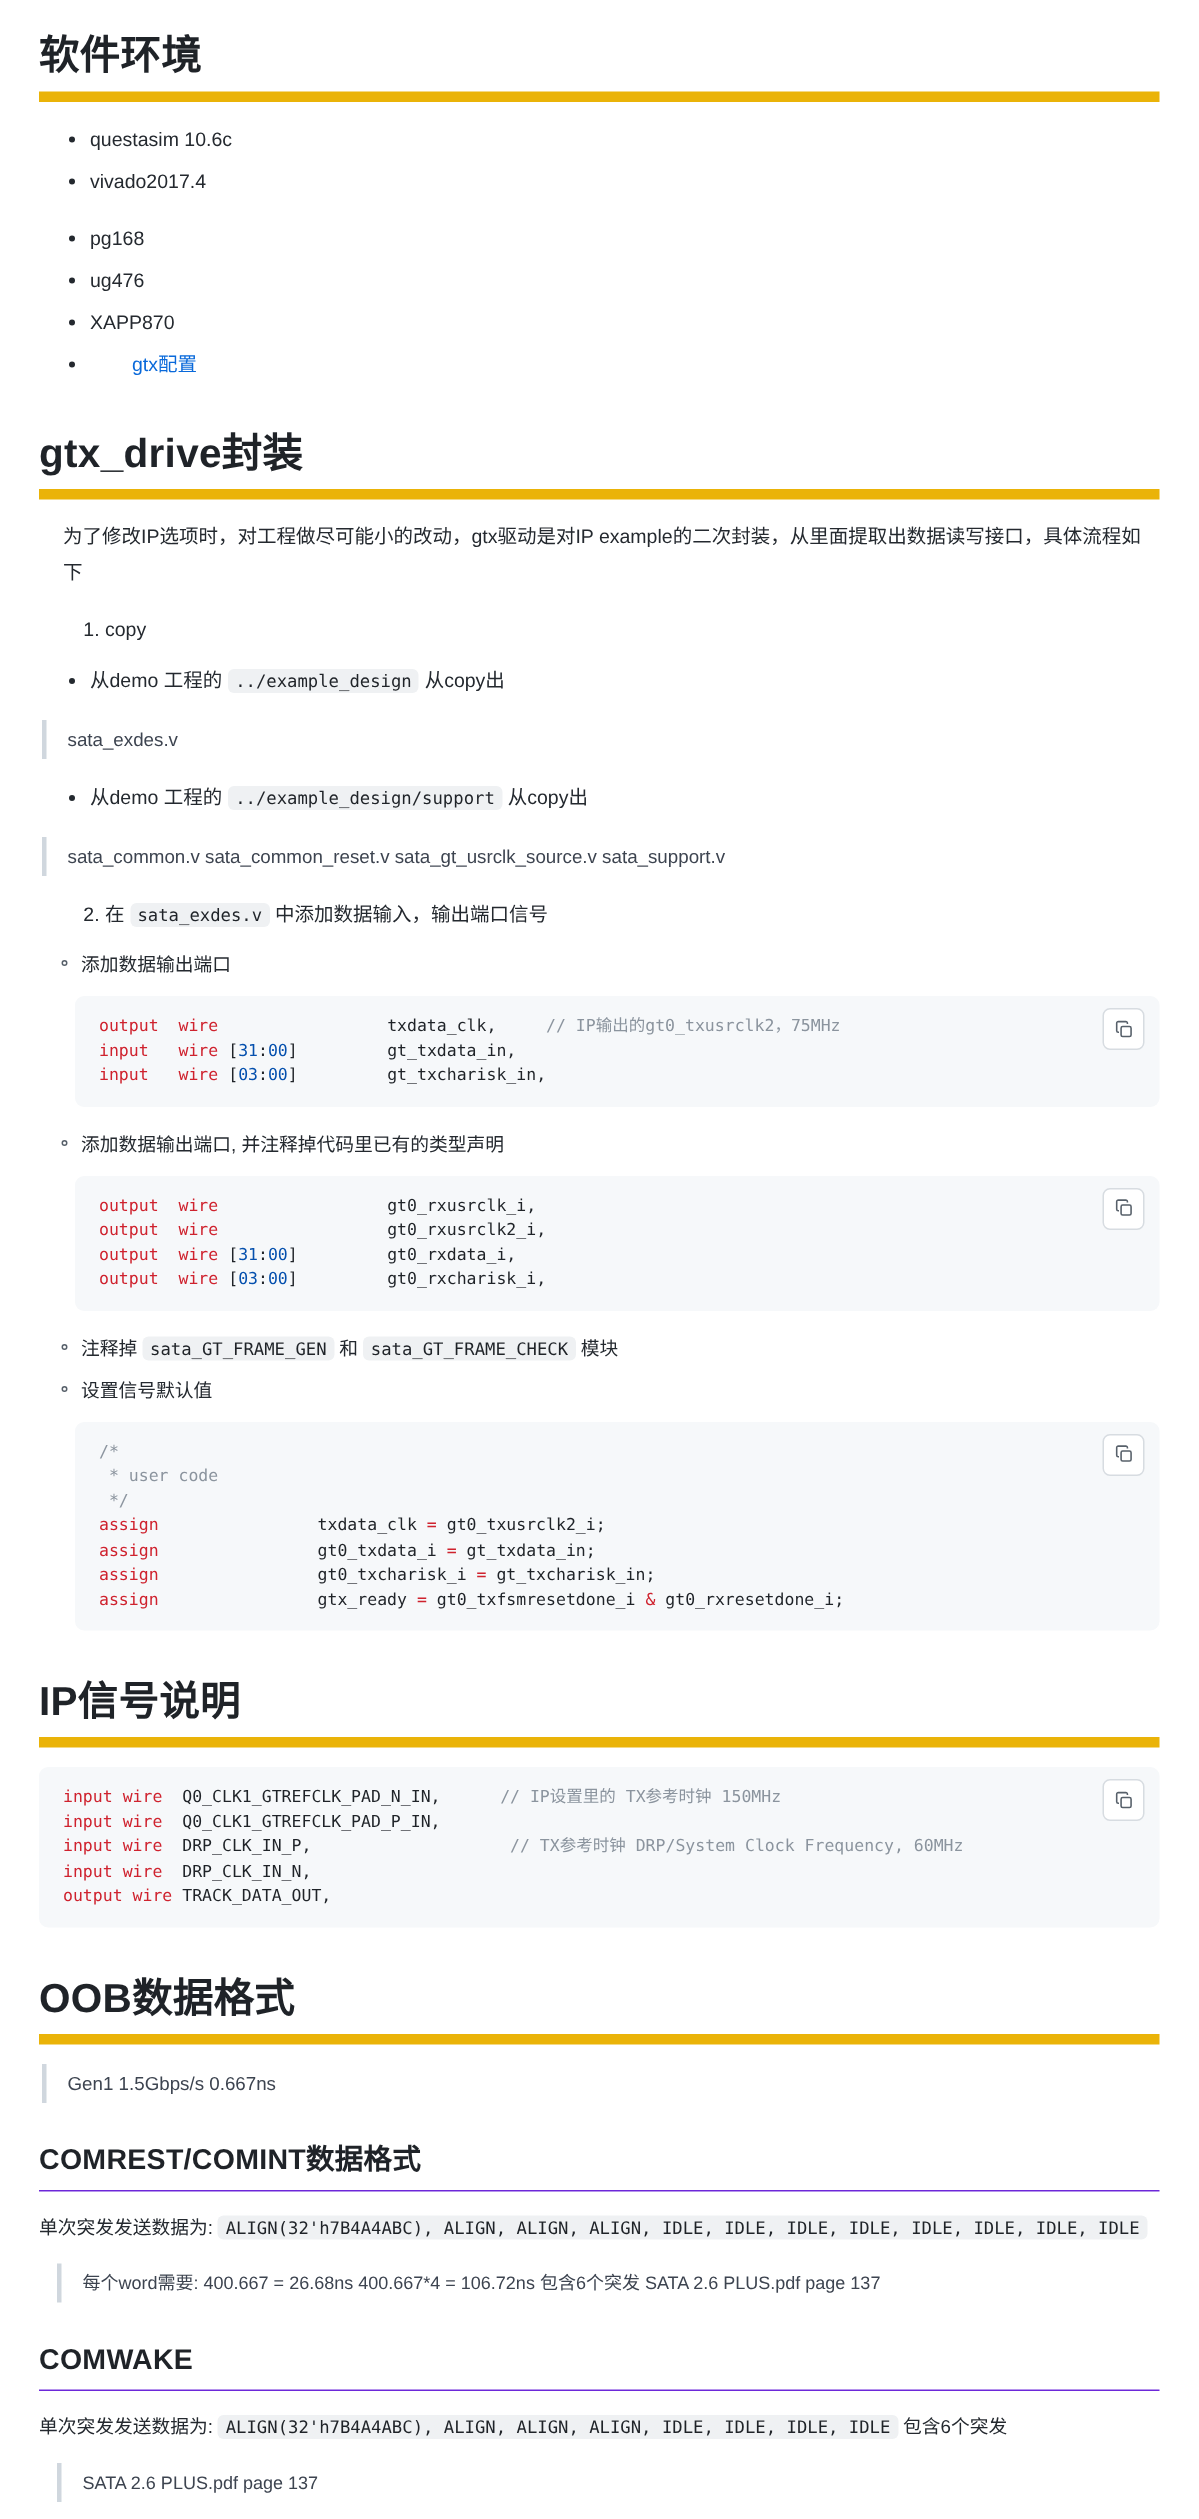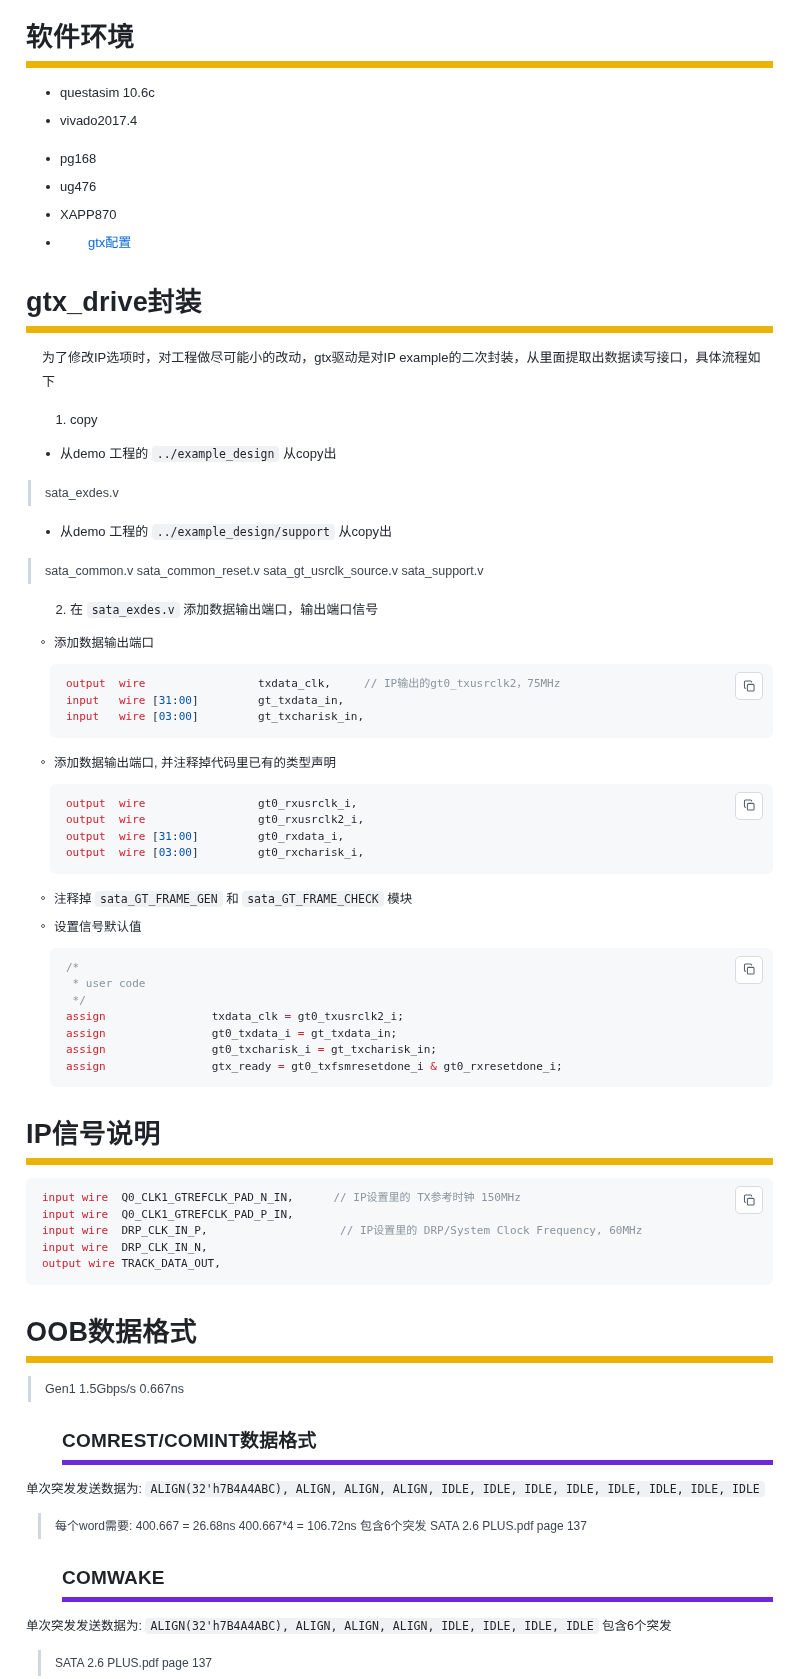--- a/index.html
+++ b/index.html
@@ -25,24 +25,23 @@
     padding-bottom:7px;
     border-bottom:7px solid #eab308;
     margin-top:30px;
     margin-bottom:13px;
   }
   .h1.first{margin-top:2px;}
   .h2{
     font-size:19px;
     line-height:26px;
     padding-bottom:6px;
-    border-bottom:5px solid #6d28d9;
+    border-bottom:1px solid #6d28d9;
     margin-top:26px;
     margin-bottom:11px;
-    margin-left:36px;
   }
 
   
   p.para{
     font-size:13px;
     line-height:24px;
     margin:10px 0 14px 16px;
     color:#24292f;
   }
 
@@ -202,21 +201,21 @@
     <li><span>从demo 工程的</span>
       <code class="inline">../example_design/support</code>
       <span>从copy出</span></li>
   </ul>
 
   <div class="quote">sata_common.v sata_common_reset.v sata_gt_usrclk_source.v sata_support.v</div>
 
   <ol class="numbered" start="2">
     <li><span>在</span>
       <code class="inline">sata_exdes.v</code>
-      <span>添加数据输出端口，输出端口信号</span></li>
+      <span>中添加数据输入，输出端口信号</span></li>
   </ol>
 
   <ul class="sub-circle">
     <li>添加数据输出端口</li>
   </ul>
 
   <div class="codeblock indent">
     <pre class="code"><span class="kw">output</span>  <span class="kw">wire</span>                 txdata_clk,     <span class="cm">// IP输出的gt0_txusrclk2，75MHz</span>
 <span class="kw">input</span>   <span class="kw">wire</span> [<span class="num">31</span>:<span class="num">00</span>]         gt_txdata_in,
 <span class="kw">input</span>   <span class="kw">wire</span> [<span class="num">03</span>:<span class="num">00</span>]         gt_txcharisk_in,</pre>
@@ -268,21 +267,21 @@
         <path d="M10.6 3.2V2.6a1.3 1.3 0 0 0-1.3-1.3H3.1a1.3 1.3 0 0 0-1.3 1.3v6.2a1.3 1.3 0 0 0 1.3 1.3h.6"></path>
       </svg>
     </div>
   </div>
 
   <h1 class="h1">IP信号说明</h1>
 
   <div class="codeblock">
     <pre class="code"><span class="kw">input</span> <span class="kw">wire</span>  Q0_CLK1_GTREFCLK_PAD_N_IN,      <span class="cm">// IP设置里的 TX参考时钟 150MHz</span>
 <span class="kw">input</span> <span class="kw">wire</span>  Q0_CLK1_GTREFCLK_PAD_P_IN,
-<span class="kw">input</span> <span class="kw">wire</span>  DRP_CLK_IN_P,                    <span class="cm">// IP设置里的 DRP/System Clock Frequency, 60MHz</span>
+<span class="kw">input</span> <span class="kw">wire</span>  DRP_CLK_IN_P,                    <span class="cm">// TX参考时钟 DRP/System Clock Frequency, 60MHz</span>
 <span class="kw">input</span> <span class="kw">wire</span>  DRP_CLK_IN_N,
 <span class="kw">output</span> <span class="kw">wire</span> TRACK_DATA_OUT,</pre>
     <div class="copy-btn">
       <svg width="13" height="13" viewBox="0 0 16 16" fill="none" stroke="#57606a" stroke-width="1.3">
         <rect x="5.4" y="5.4" width="8.2" height="8.2" rx="1.3"></rect>
         <path d="M10.6 3.2V2.6a1.3 1.3 0 0 0-1.3-1.3H3.1a1.3 1.3 0 0 0-1.3 1.3v6.2a1.3 1.3 0 0 0 1.3 1.3h.6"></path>
       </svg>
     </div>
   </div>
 

